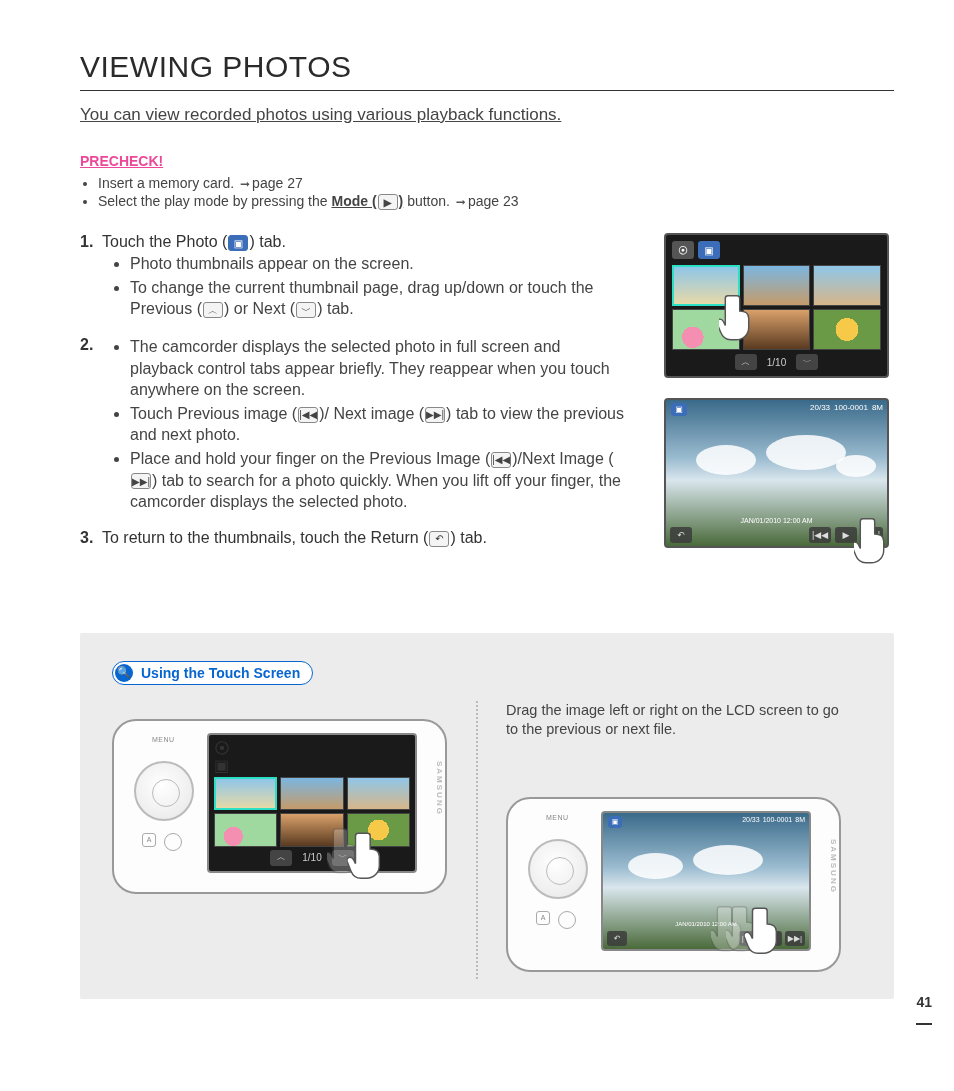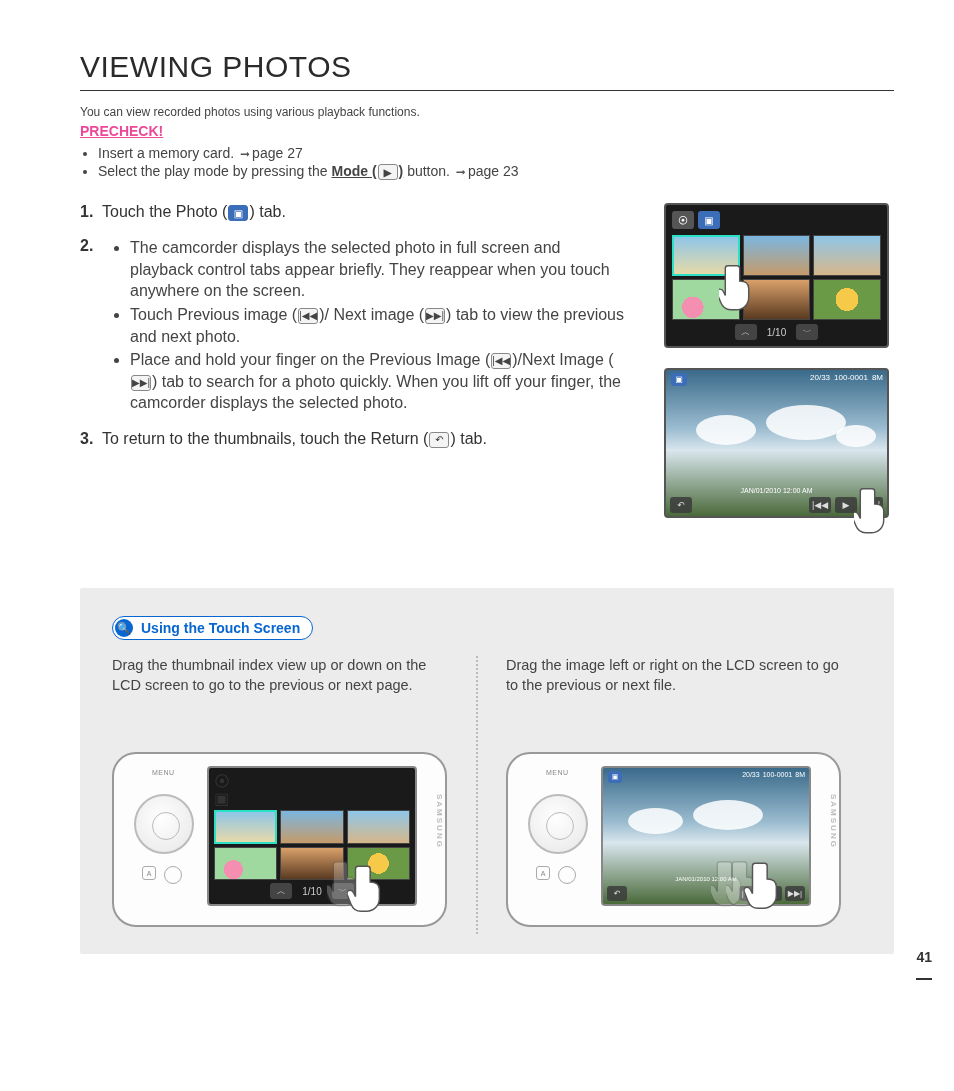--- a/index.html
+++ b/index.html
@@ -14,23 +14,24 @@
   h1.title {
     font-size: 30px;
     font-weight: 400;
     letter-spacing: 0.5px;
     border-bottom: 1.5px solid #333;
     padding-bottom: 6px;
     margin-bottom: 14px;
     color: #2a2a2a;
   }
   .intro {
-    font-size: 12px;
+    font-size: 17px;
     color: #444;
-    margin-bottom: 4px;
+    margin-bottom: 28px;
+    text-decoration: underline;
   }
   .precheck {
     color: #ec4899;
     font-weight: bold;
     font-size: 14px;
     text-decoration: underline;
     margin-bottom: 6px;
     display: block;
   }
   .precheck-list {
@@ -209,20 +210,26 @@
   <li>
     <span>Select the play mode by pressing the </span><b><span>Mode (</span><span class="icon-box">▶</span><span>)</span></b><span> button. </span><span class="arrow"></span><span>page 23</span>
   </li>
 </ul>
 
 <div class="content-row">
   <div class="steps">
     <ol>
       <li>
         <span>Touch the Photo (</span><span class="icon-box blue">▣</span><span>) tab.</span>
+        <ul>
+          <li>Photo thumbnails appear on the screen.</li>
+          <li>
+            <span>To change the current thumbnail page, drag up/down or touch the Previous (</span><span class="icon-box">︿</span><span>) or Next (</span><span class="icon-box">﹀</span><span>) tab.</span>
+          </li>
+        </ul>
       </li>
       <li>
         <ul>
           <li>The camcorder displays the selected photo in full screen and playback control tabs appear briefly. They reappear when you touch anywhere on the screen.</li>
           <li>
             <span>Touch Previous image (</span><span class="icon-box">|◀◀</span><span>)/ Next image (</span><span class="icon-box">▶▶|</span><span>) tab to view the previous and next photo.</span>
           </li>
           <li>
             <span>Place and hold your finger on the Previous Image (</span><span class="icon-box">|◀◀</span><span>)/Next Image (</span><span class="icon-box">▶▶|</span><span>) tab to search for a photo quickly. When you lift off your finger, the camcorder displays the selected photo.</span>
           </li>
@@ -294,21 +301,20 @@
   </div>
 </div>
 
 <div class="tip-panel">
   <div class="tip-badge">
     <span class="circ">🔍</span>
     <span>Using the Touch Screen</span>
   </div>
   <div class="tip-cols">
     <div class="tip-col">
-      <p class="tip-text">Drag the thumbnail index view up or down on the LCD screen to go to the previous or next page.</p>
       <div class="device">
         <div class="dev-body"></div>
         <span class="dev-label-top">MENU</span>
         <div class="dev-joy"></div>
         <div class="dev-btn-a">A</div>
         <div class="dev-btn-b"></div>
         <span class="dev-brand">SAMSUNG</span>
         <div class="dev-screen">
           <div class="tabs">
             <div class="tab gray" style="width:20px;height:16px">⦿</div>

